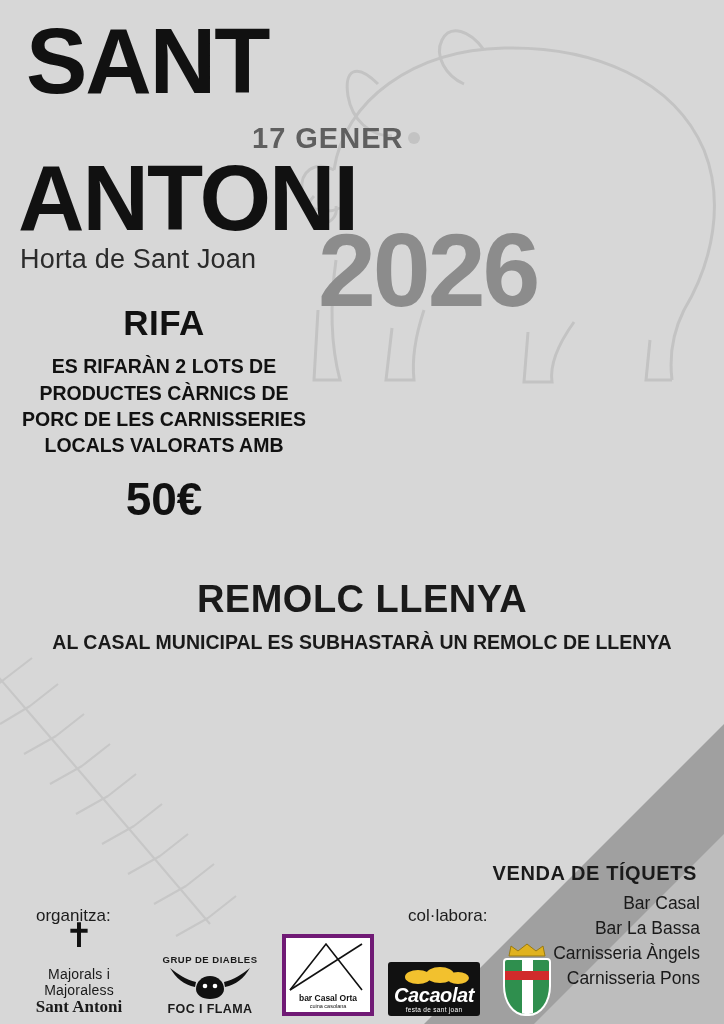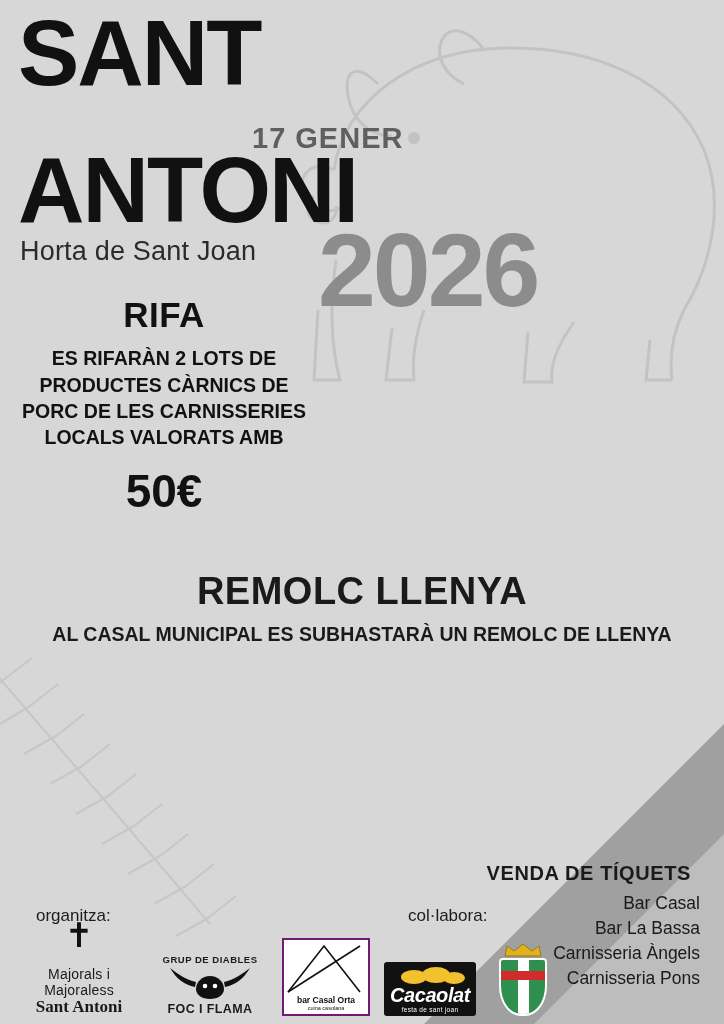--- a/index.html
+++ b/index.html
@@ -68,21 +68,21 @@
     position: relative;
     padding: 14px 0 0 18px;
     z-index: 3;
   }
   .title-sant {
     font-size: 92px;
     line-height: 0.86;
     font-weight: bold;
     letter-spacing: -2px;
     color: #111;
-    margin: 0;
+    margin: 8px;
   }
   .date-line {
     position: absolute;
     left: 252px;
     top: 122px;
     font-size: 29px;
     font-weight: bold;
     letter-spacing: 1px;
     color: #5f5f5f;
   }
@@ -176,21 +176,21 @@
     position: absolute;
     right: 24px;
     top: 862px;
     width: 270px;
     text-align: right;
     z-index: 4;
   }
   .tickets h3 {
     font-size: 20px;
     font-weight: bold;
-    margin: 0 9px 6px 0;
+    margin: 0 3px 6px 0;
     letter-spacing: 0.6px;
   }
   .tickets li {
     list-style: none;
     font-size: 17.5px;
     line-height: 1.42;
   }
   .tickets ul { margin: 0; padding: 0; }
 
   
@@ -255,21 +255,21 @@
   .logo-diables .name {
     font-size: 12.5px;
     font-weight: bold;
     letter-spacing: 0.4px;
     margin-top: 2px;
   }
   .goat-svg { width: 96px; height: 34px; display: block; margin: 1px auto 0; }
   .logo-casal {
     width: 84px;
     height: 74px;
-    border: 2px solid #701a75;
+    border: 4px solid #701a75;
     background: #ffffff;
     position: relative;
     overflow: hidden;
   }
   .logo-casal .diag {
     position: absolute;
     inset: 0;
   }
   .logo-casal .cap {
     position: absolute;

